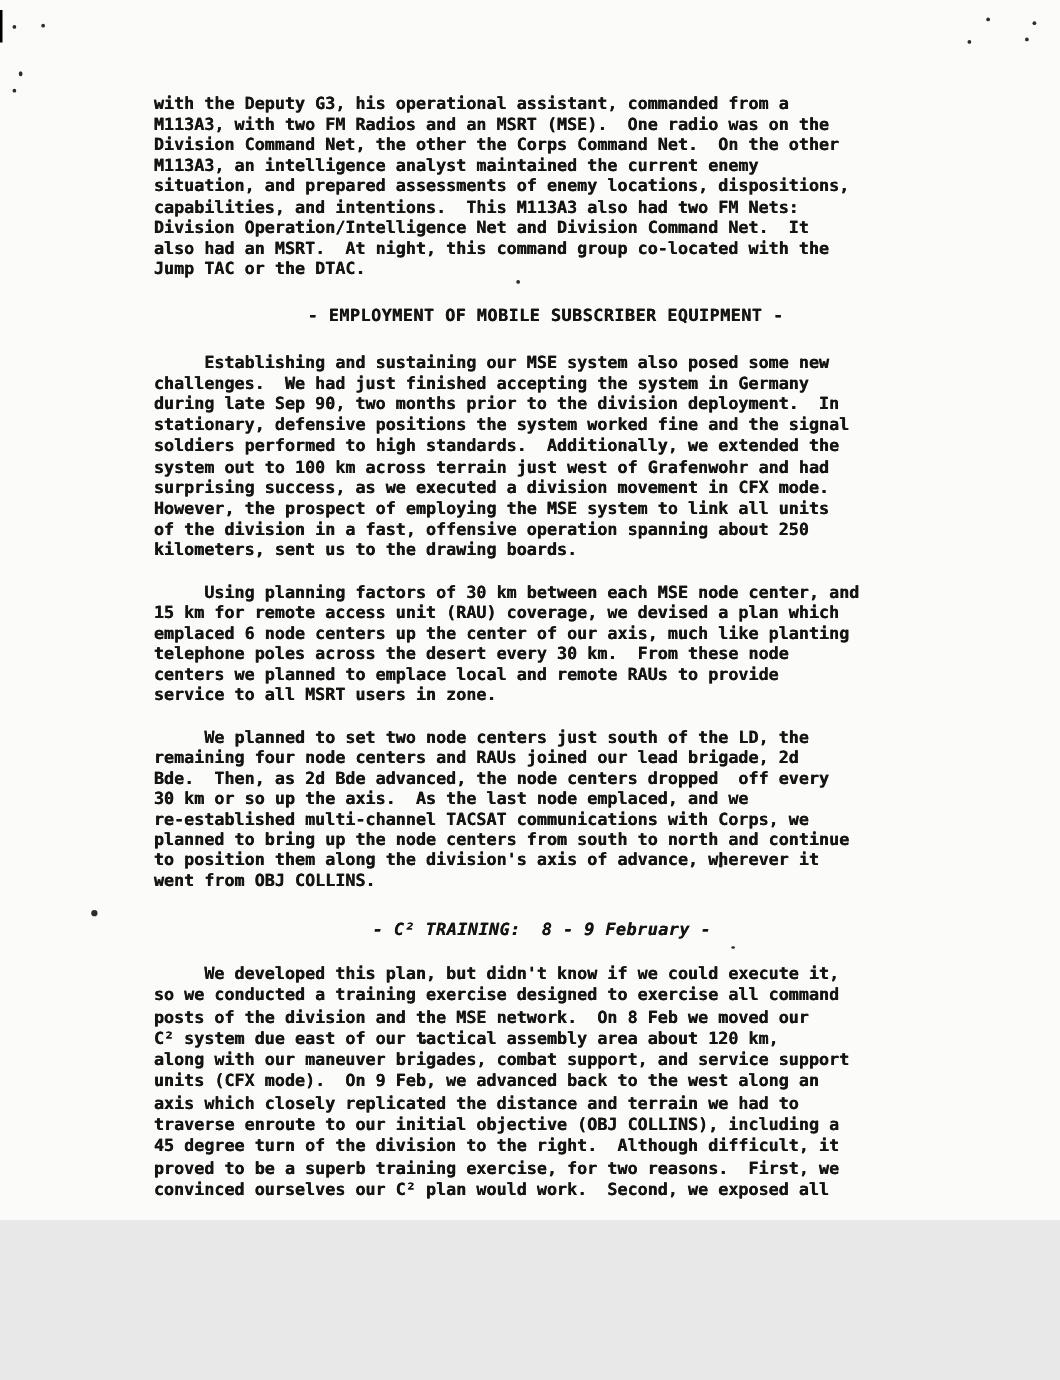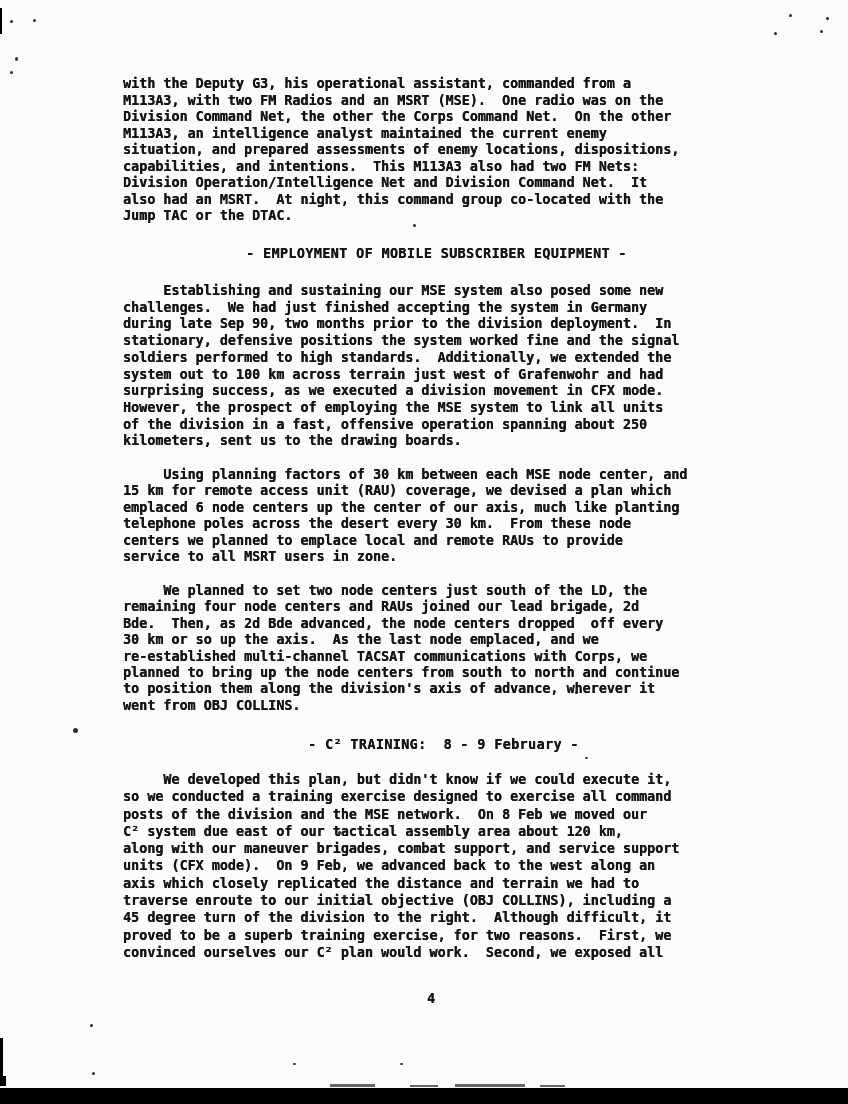--- a/index.html
+++ b/index.html
@@ -1,19 +1,19 @@
 <!DOCTYPE html>
 <html style="--ink: #171513; --paper: #fbfbfa; --bar: #000000;"><head>
 <meta charset="utf-8">
 <style>
   html, body { margin: 0; padding: 0; background: #e8e8e8; }
   .page {
     position: relative;
     width: 848px;
-    height: 1104px;
+    height: 976px;
     background: var(--paper, #fbfbfa);
     overflow: hidden;
     font-family: "DejaVu Sans Mono", monospace;
   }
   .block {
     position: absolute;
     font-size: 13.4px;
     font-weight: 700;
     color: var(--ink, #171513);
     white-space: pre;
@@ -58,21 +58,21 @@
 </head>
 <body>
 
 <div class="page">
   <div id="text-layer">
       <div class="block paragraph" style="top: 76px; left: 123px; line-height: 16.5px;"><div class="line">with the Deputy G3, his operational assistant, commanded from a</div><div class="line">M113A3, with two FM Radios and an MSRT (MSE).  One radio was on the</div><div class="line">Division Command Net, the other the Corps Command Net.  On the other</div><div class="line">M113A3, an intelligence analyst maintained the current enemy</div><div class="line">situation, and prepared assessments of enemy locations, dispositions,</div><div class="line">capabilities, and intentions.  This M113A3 also had two FM Nets:</div><div class="line">Division Operation/Intelligence Net and Division Command Net.  It</div><div class="line">also had an MSRT.  At night, this command group co-located with the</div><div class="line">Jump TAC or the DTAC.</div></div>
       <div class="block heading" style="top: 246px; left: 246px; line-height: 16.5px;"><div class="line">- EMPLOYMENT OF MOBILE SUBSCRIBER EQUIPMENT -</div></div>
       <div class="block paragraph" style="top: 283px; left: 123px; line-height: 16.7px;"><div class="line">     Establishing and sustaining our MSE system also posed some new</div><div class="line">challenges.  We had just finished accepting the system in Germany</div><div class="line">during late Sep 90, two months prior to the division deployment.  In</div><div class="line">stationary, defensive positions the system worked fine and the signal</div><div class="line">soldiers performed to high standards.  Additionally, we extended the</div><div class="line">system out to 100 km across terrain just west of Grafenwohr and had</div><div class="line">surprising success, as we executed a division movement in CFX mode.</div><div class="line">However, the prospect of employing the MSE system to link all units</div><div class="line">of the division in a fast, offensive operation spanning about 250</div><div class="line">kilometers, sent us to the drawing boards.</div></div>
       <div class="block paragraph" style="top: 467px; left: 123px; line-height: 16.4px;"><div class="line">     Using planning factors of 30 km between each MSE node center, and</div><div class="line">15 km for remote access unit (RAU) coverage, we devised a plan which</div><div class="line">emplaced 6 node centers up the center of our axis, much like planting</div><div class="line">telephone poles across the desert every 30 km.  From these node</div><div class="line">centers we planned to emplace local and remote RAUs to provide</div><div class="line">service to all MSRT users in zone.</div></div>
       <div class="block paragraph" style="top: 583px; left: 123px; line-height: 16.4px;"><div class="line">     We planned to set two node centers just south of the LD, the</div><div class="line">remaining four node centers and RAUs joined our lead brigade, 2d</div><div class="line">Bde.  Then, as 2d Bde advanced, the node centers dropped  off every</div><div class="line">30 km or so up the axis.  As the last node emplaced, and we</div><div class="line">re-established multi-channel TACSAT communications with Corps, we</div><div class="line">planned to bring up the node centers from south to north and continue</div><div class="line">to position them along the division's axis of advance, wherever it</div><div class="line">went from OBJ COLLINS.</div></div>
-      <div class="block heading" style="top: 737px; left: 308px; line-height: 16.5px;"><div class="line">- C² TRAINING:  8 - 9 February -</div></div>
+      <div class="block heading" style="top: 737px; left: 298px; line-height: 16.5px; font-style: italic;"><div class="line">- C² TRAINING:  8 - 9 February -</div></div>
       <div class="block paragraph" style="top: 771px; left: 123px; line-height: 17.3px;"><div class="line">     We developed this plan, but didn't know if we could execute it,</div><div class="line">so we conducted a training exercise designed to exercise all command</div><div class="line">posts of the division and the MSE network.  On 8 Feb we moved our</div><div class="line">C² system due east of our tactical assembly area about 120 km,</div><div class="line">along with our maneuver brigades, combat support, and service support</div><div class="line">units (CFX mode).  On 9 Feb, we advanced back to the west along an</div><div class="line">axis which closely replicated the distance and terrain we had to</div><div class="line">traverse enroute to our initial objective (OBJ COLLINS), including a</div><div class="line">45 degree turn of the division to the right.  Although difficult, it</div><div class="line">proved to be a superb training exercise, for two reasons.  First, we</div><div class="line">convinced ourselves our C² plan would work.  Second, we exposed all</div></div>
     </div>
   <div class="pagenum">4</div>
   <div id="artifact-layer">
       <div class="speck" style="left: 10px; top: 20px; width: 3px; height: 3px;"></div>
       <div class="speck" style="left: 33px; top: 19px; width: 3px; height: 3px;"></div>
       <div class="speck" style="left: 15px; top: 57px; width: 3px; height: 4px;"></div>
       <div class="speck" style="left: 10px; top: 71px; width: 3px; height: 3px;"></div>
       <div class="speck" style="left: 789px; top: 14px; width: 3px; height: 3px;"></div>
       <div class="speck" style="left: 826px; top: 17px; width: 3px; height: 3px;"></div>

